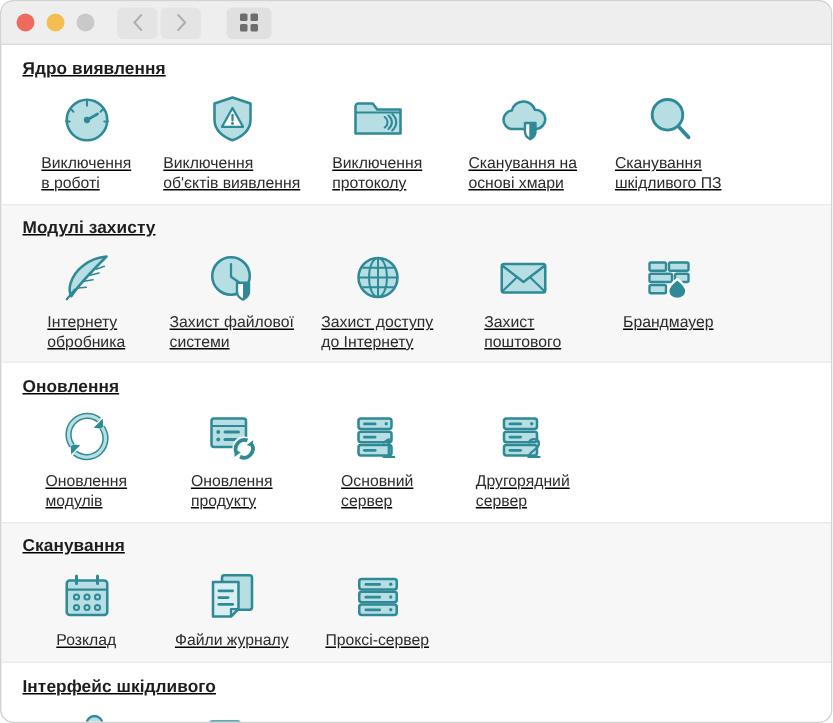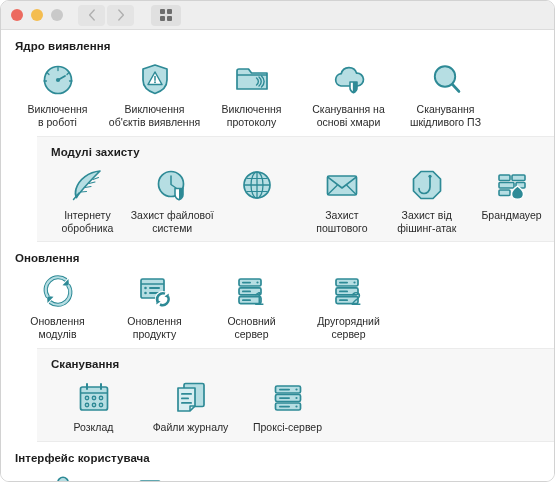--- a/index.html
+++ b/index.html
@@ -9,20 +9,21 @@
     font-family: "Liberation Sans", "DejaVu Sans", sans-serif;
     overflow: hidden;
   }
   .window {
     position: relative;
     width: 555px; height: 482px;
     background: #ffffff;
     border-radius: 9px;
     overflow: hidden;
     border: 1px solid #d2d2d2;
+    text-decoration: underline;
   }
   
   .titlebar {
     height: 29px;
     background: #eeeeee;
     border-bottom: 1px solid #dcdcdc;
     display: flex;
     align-items: center;
     padding-left: 10px;
     gap: 8px;
@@ -54,21 +55,21 @@
     grid-template-columns: 5px 5px;
     grid-template-rows: 5px 5px;
     gap: 2px;
   }
   .gridbtn .grid-inner i { background: #6d6d6d; display: block; border-radius: 1px; }
 
   
   .content { height: 452px; background: #ffffff; overflow: hidden; }
 
   .section { padding: 10px 0 8px 0; position: relative; }
-  .section.alt { background: #f7f7f7; margin-left: 36px; }
+  .section.alt { background: #f7f7f7; }
   .section.alt::before,
   .section.alt::after {
     content: ""; position: absolute; left: 0; right: 0; height: 1px;
     background: #ebebeb;
   }
   .section.alt::before { top: 0; }
   .section.alt::after  { bottom: 0; }
 
   .section-title {
     font-size: 11.5px;
@@ -92,21 +93,20 @@
   }
   .tile .ico {
     height: 42px;
     display: flex; align-items: center; justify-content: center;
     margin-bottom: 3px;
   }
   .tile .lbl {
     font-size: 10.5px;
     line-height: 12.5px;
     color: #2a2a2a;
-    text-align: center;
     white-space: pre-line;
     max-width: 94px;
   }
 </style>
 </head>
 <body>
 
 <div class="window">
 
   <div class="titlebar">
@@ -248,45 +248,36 @@
 
         <div class="tile">
           <span class="ico">
             <svg width="40" height="40" viewBox="0 0 40 40">
               <circle cx="20" cy="20" r="13" fill="#b6dee3" stroke="#2e8a96" stroke-width="1.7"></circle>
               <ellipse cx="20" cy="20" rx="6" ry="13" fill="none" stroke="#2e8a96" stroke-width="1.3"></ellipse>
               <path d="M20 7 V33 M7 20 H33" stroke="#2e8a96" stroke-width="1.3"></path>
               <path d="M9.5 13.5 H30.5 M9.5 26.5 H30.5" stroke="#2e8a96" stroke-width="1.2"></path>
             </svg>
           </span>
+          <span class="lbl">Захист доступу
+до Інтернету</span>
         </div>
 
         <div class="tile">
           <span class="ico">
             <svg width="40" height="40" viewBox="0 0 40 40">
               <rect x="5.5" y="11" width="29" height="19" rx="1.5" fill="#b6dee3" stroke="#2e8a96" stroke-width="1.7"></rect>
               <path d="M5.5 11.8 L20 23 L34.5 11.8" fill="none" stroke="#2e8a96" stroke-width="1.6" stroke-linejoin="round"></path>
               <path d="M5.8 29.4 L15.5 20 M34.2 29.4 L24.5 20" fill="none" stroke="#2e8a96" stroke-width="1.4"></path>
             </svg>
           </span>
           <span class="lbl">Захист
 поштового</span>
         </div>
 
-        <div class="tile">
-          <span class="ico">
-            <svg width="40" height="40" viewBox="0 0 40 40">
-              <path d="M14 6.5 H26 L33.5 14 V26 L26 33.5 H14 L6.5 26 V14 Z" fill="#b6dee3" stroke="#2e8a96" stroke-width="1.7" stroke-linejoin="round"></path>
-              <path d="M23 12 V22 C23 26.2 19.8 28.5 17 28.5 C14.2 28.5 12 26.3 12 23.6" fill="none" stroke="#2e8a96" stroke-width="1.7" stroke-linecap="round"></path>
-              <circle cx="23" cy="11.3" r="1.6" fill="#2e8a96"></circle>
-            </svg>
-          </span>
-          <span class="lbl">Захист від
-фішинг-атак</span>
-        </div>
 
         <div class="tile">
           <span class="ico">
             <svg width="40" height="40" viewBox="0 0 40 40">
               <g fill="#b6dee3" stroke="#2e8a96" stroke-width="1.6">
                 <rect x="7" y="10" width="11" height="5.5" rx="1"></rect>
                 <rect x="20" y="10" width="13" height="5.5" rx="1"></rect>
                 <rect x="7" y="17.5" width="15" height="5.5" rx="1"></rect>
                 <rect x="24" y="17.5" width="9" height="5.5" rx="1"></rect>
                 <rect x="7" y="25" width="11" height="5.5" rx="1"></rect>
@@ -440,21 +431,21 @@
               </g>
             </svg>
           </span>
           <span class="lbl">Проксі-сервер</span>
         </div>
 
       </div>
     </div>
 
     <div class="section">
-      <div class="section-title">Інтерфейс користувача</div>
+      <div class="section-title">Інтерфейс шкідливого</div>
       <div class="tiles">
 
         <div class="tile">
           <span class="ico">
             <svg width="40" height="40" viewBox="0 0 40 40">
               <g stroke="#2e8a96" stroke-width="1.6" fill="none">
                 <path d="M9 21 L25 12 M9 21 L24 28 M25 12 L24 28"></path>
               </g>
               <circle cx="25" cy="11.5" r="5.2" fill="#b6dee3" stroke="#2e8a96" stroke-width="1.6"></circle>
               <circle cx="24.5" cy="28" r="6.4" fill="#b6dee3" stroke="#2e8a96" stroke-width="1.6"></circle>

